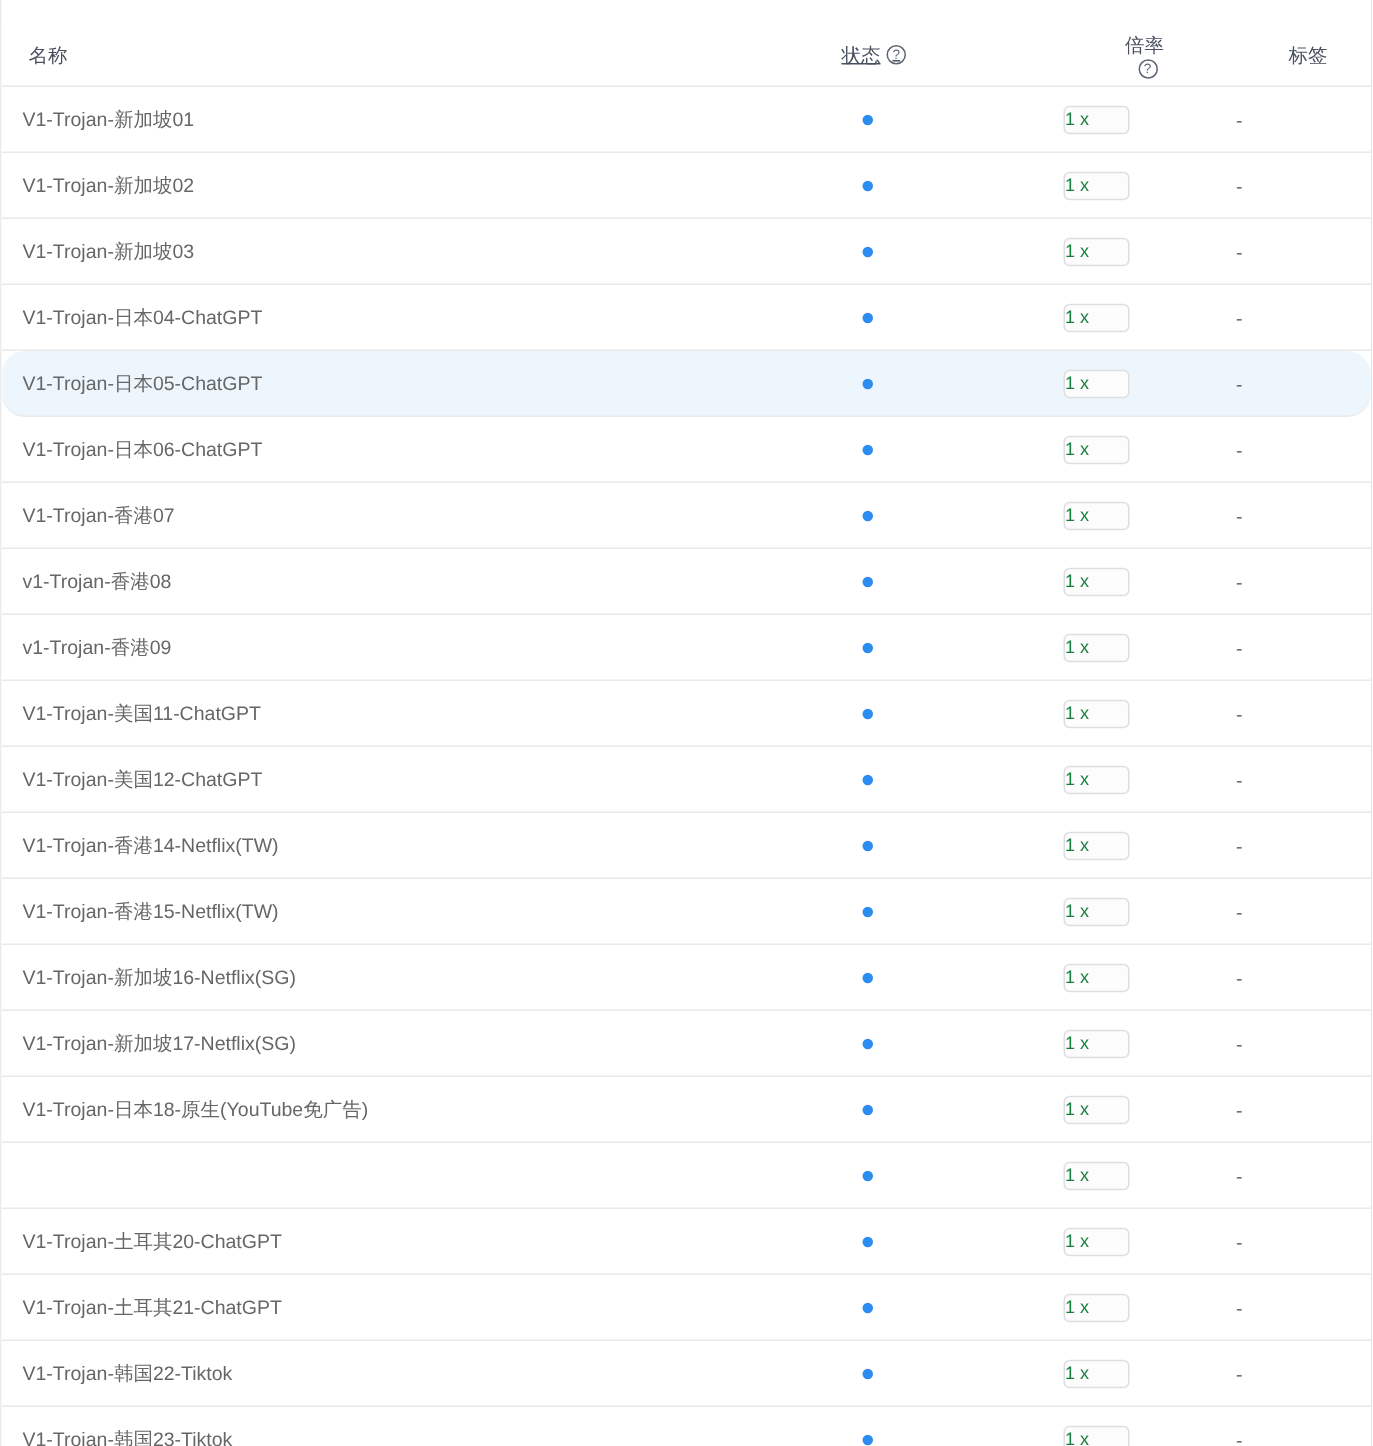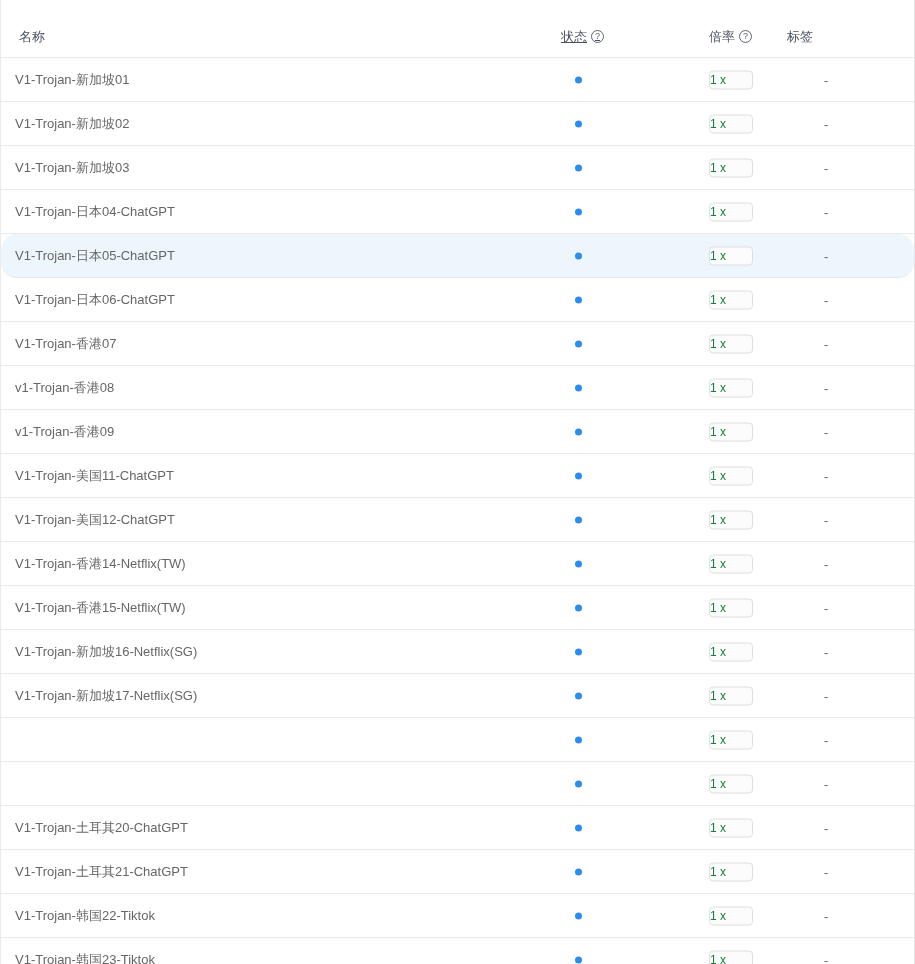--- a/index.html
+++ b/index.html
@@ -22,22 +22,22 @@
     margin-top:16px;
   }
   .th {
     position:absolute; top:50%; transform:translateY(-50%);
     font-size:13px; color:#495060;
     display:flex; align-items:center;
     white-space:nowrap;
   }
   .th-name  { left:18px; }
   .th-status{ left:560px;text-decoration:underline; }
-  .th-rate  { left:708px; }
-  .th-tags  { left:786px;align-items:flex-end; }
+  .th-rate  { left:749px;flex-direction:column; }
+  .th-tags  { left:858px;align-items:flex-end; }
   .help-icon {
     display:inline-block;
     width:13px; height:13px;
     box-sizing:border-box;
     margin-left:4px;
     border:1px solid #5c6573;
     border-radius:50%;
     color:#5c6573;
     font-size:9px; line-height:11px;
     text-align:center;
@@ -189,20 +189,21 @@
     <span class="rate-badge">1 x</span>
     <span class="cell-tags">-</span>
   </div>
       <div class="row">
     <span class="cell-name">V1-Trojan-新加坡17-Netflix(SG)</span>
     <span class="status-dot"></span>
     <span class="rate-badge">1 x</span>
     <span class="cell-tags">-</span>
   </div>
       <div class="row">
+    <span class="cell-name">V1-Trojan-日本18-原生(YouTube免广告)</span>
     <span class="status-dot"></span>
     <span class="rate-badge">1 x</span>
     <span class="cell-tags">-</span>
   </div>
       <div class="row">
     <span class="status-dot"></span>
     <span class="rate-badge">1 x</span>
     <span class="cell-tags">-</span>
   </div>
       <div class="row">

